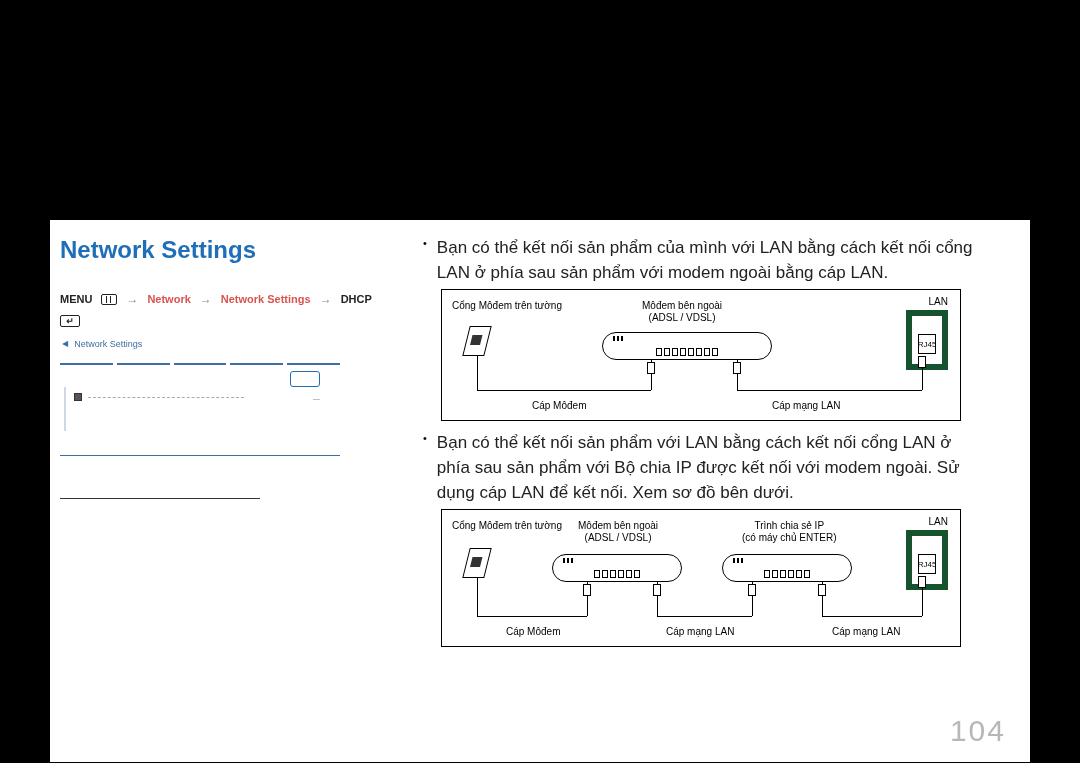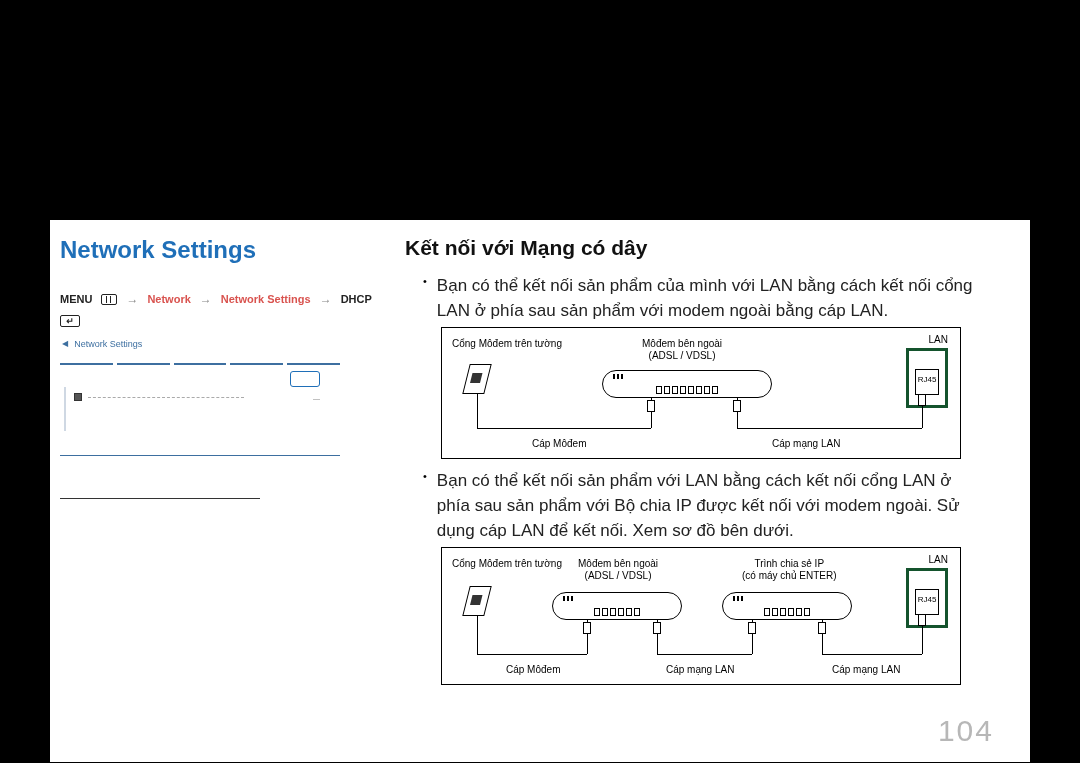--- a/index.html
+++ b/index.html
@@ -256,21 +256,21 @@
     display: flex; gap: 2px;
   }
   .device .slots span {
     width: 2px; height: 5px;
     background: #000;
   }
 
   
   .lan-plate {
     position: absolute;
-    border: 3px solid #14532d;
+    border: 6px solid #14532d;
     background: #fff;
   }
   .lan-plate .inner {
     position: absolute;
     left: 6px; right: 6px; top: 18px; bottom: 10px;
     border: 1px solid #000;
   }
   .lan-plate .rj, .lan-plate .lan {
     position: absolute;
     font-size: 8px;
@@ -289,21 +289,21 @@
   }
   .plug {
     position: absolute;
     width: 8px; height: 12px;
     background: #fff;
     border: 1px solid #000;
   }
 
   .page-num {
     position: absolute;
-    right: 36px;
+    right: 24px;
     bottom: 14px;
     font-size: 30px;
     color: #b7b7b7;
     letter-spacing: 2px;
   }
 </style>
 </head>
 <body>
 
 <div class="page">
@@ -343,21 +343,20 @@
         </div>
         <span class="chip"></span>
         <span class="stub">—</span>
       </div>
     </div>
 
     <hr class="divider">
   </div>
 
   <div class="right-col">
-    <div class="h2">Kết nối với Mạng có dây</div>
 
     <div class="bullet-item">
       <span class="dot">•</span>
       <span class="txt">Bạn có thể kết nối sản phẩm của mình với LAN bằng cách kết nối cổng LAN ở phía sau sản phẩm với modem ngoài bằng cáp LAN.</span>
     </div>
 
     <div class="diagram one">
       <span class="d-label" style="left:10px;top:10px">Cổng Môđem trên tường</span>
       <span class="d-label" style="left:200px;top:10px">
         <span>Môđem bên ngoài</span><br>

